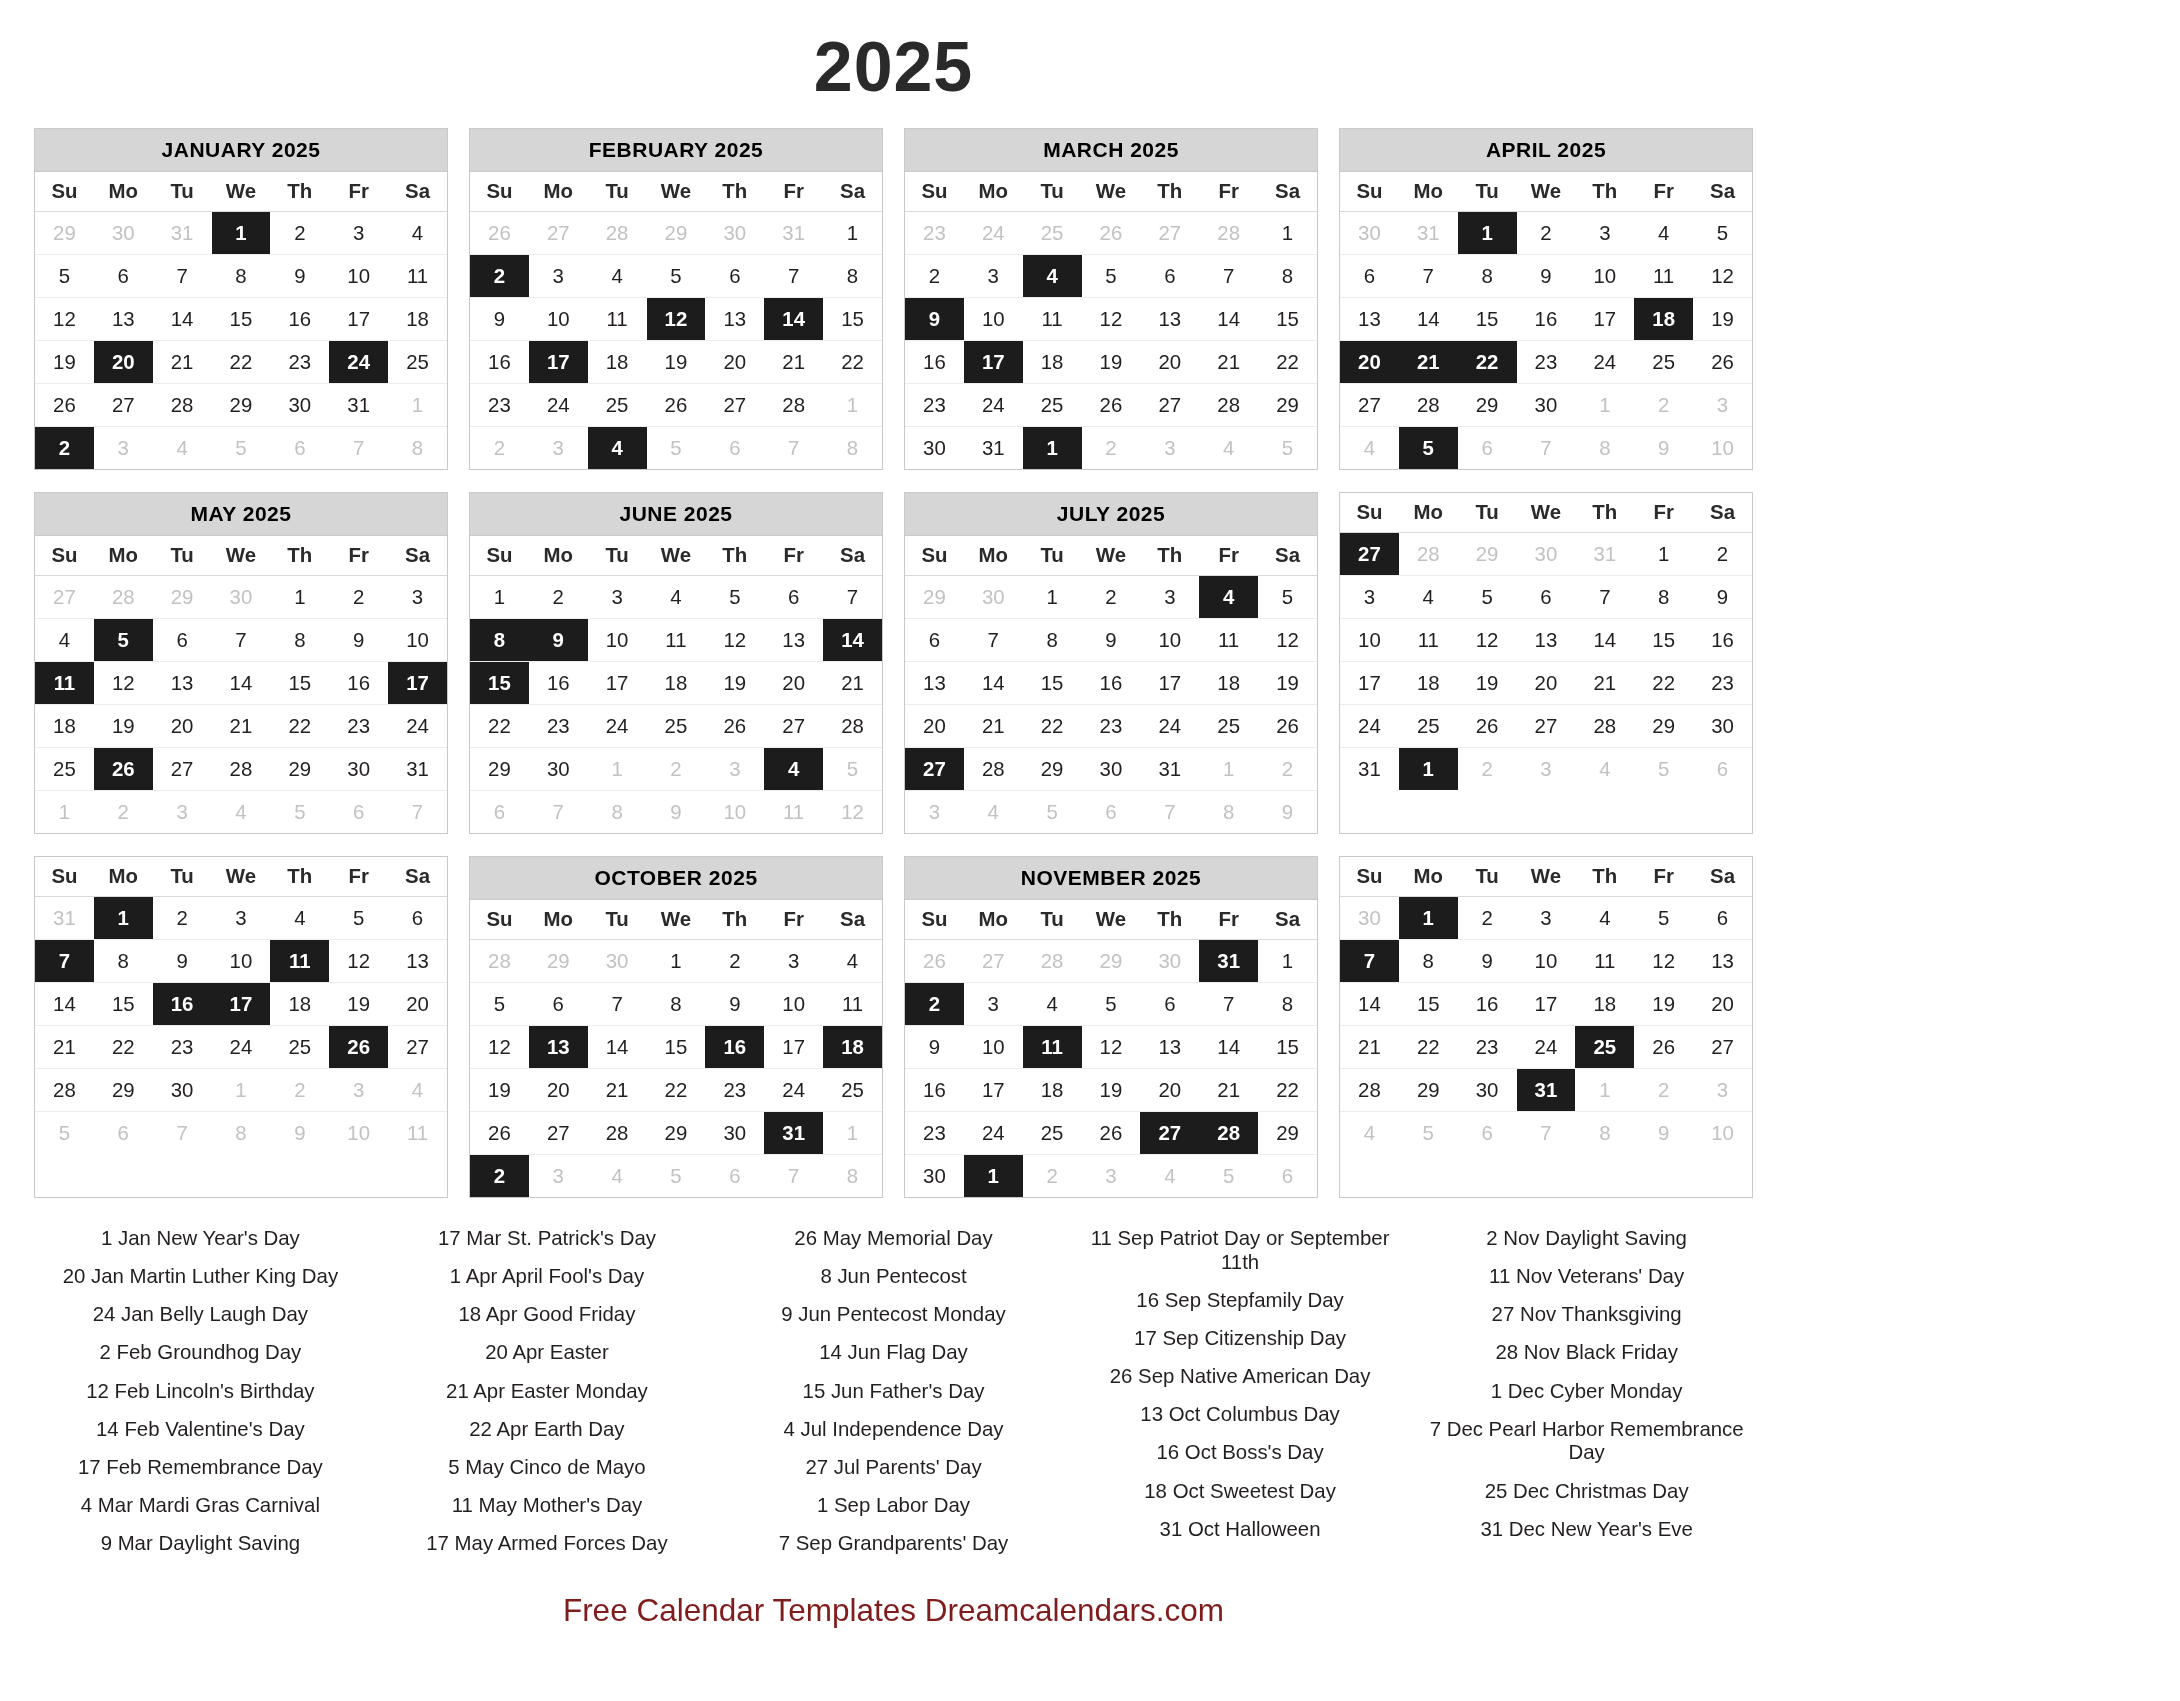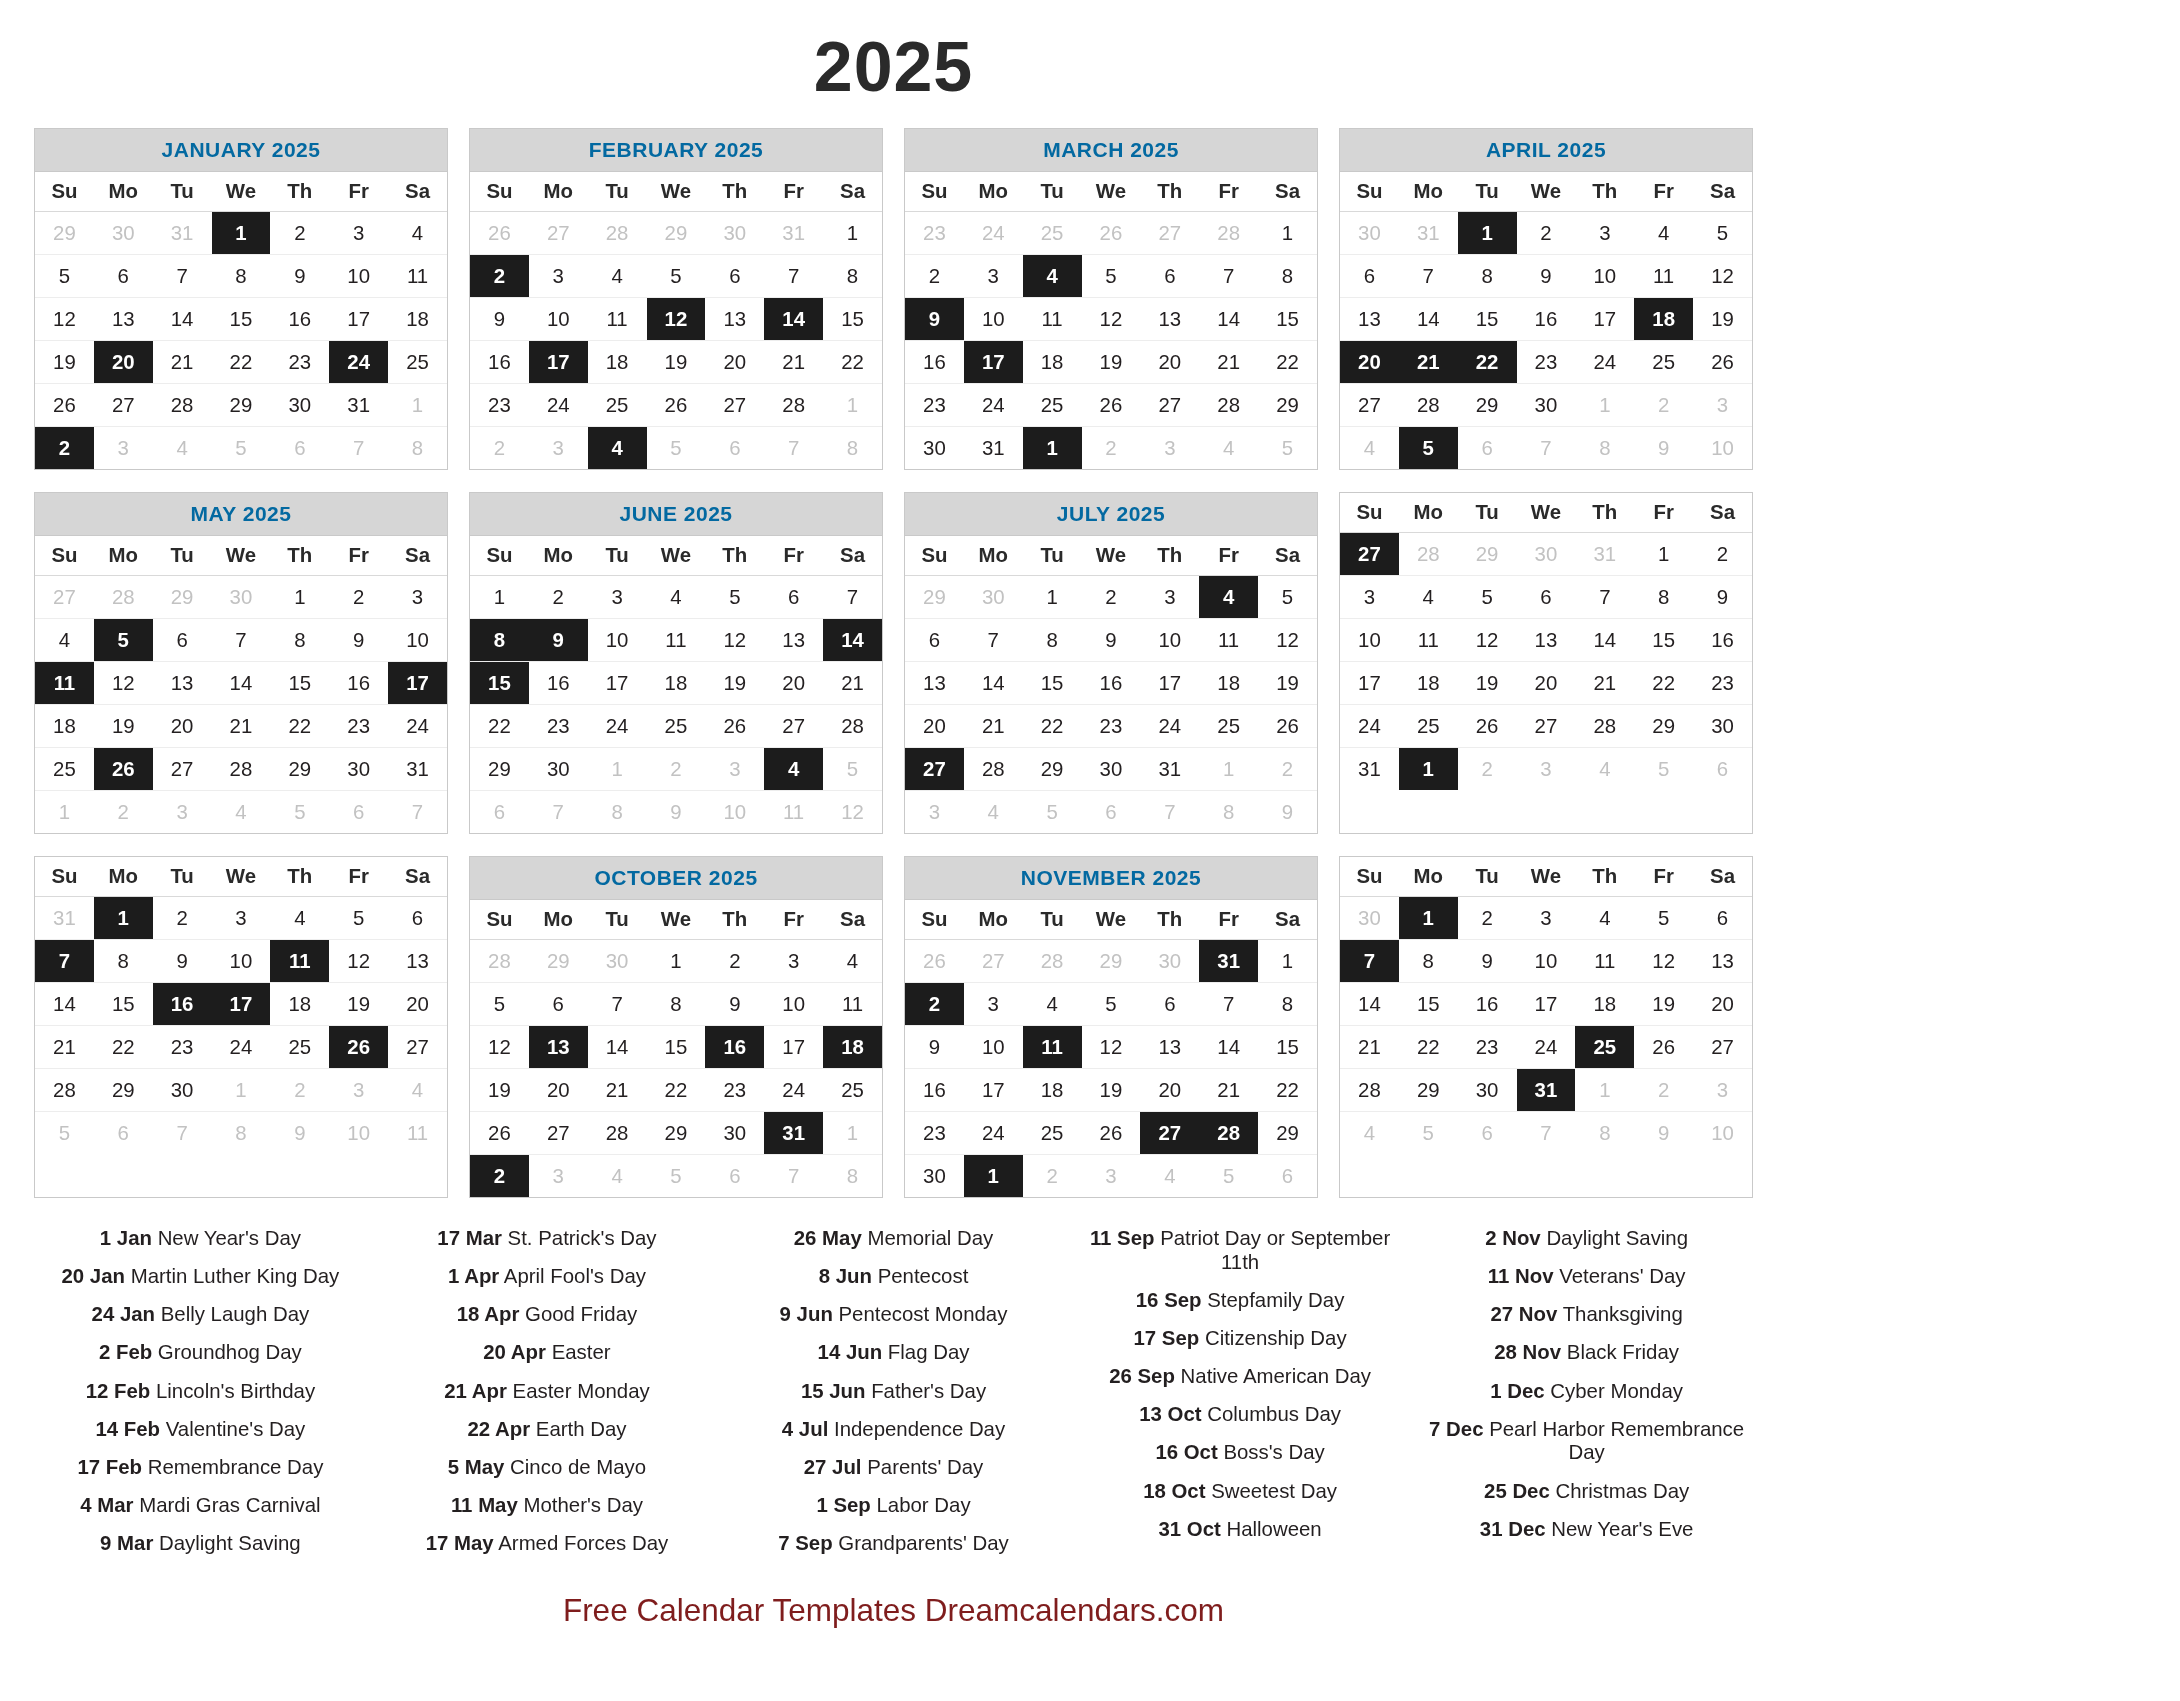--- a/index.html
+++ b/index.html
@@ -35,21 +35,21 @@
     border: 0.9px solid #c9c9c9;
     background: #fff;
   }
   .month-title {
     background: #d6d6d6;
     text-align: center;
     font-size: 21px;
     font-weight: bold;
     letter-spacing: 0.5px;
     padding: 9.4px 0 8.5px 0;
-    color: #0369a1;
+    color: #000000;
     border-bottom: 0.9px solid #c9c9c9;
   }
   table.cal {
     width: 100%;
     border-collapse: collapse;
     table-layout: fixed;
   }
   table.cal th {
     font-size: 20.4px;
     font-weight: bold;
@@ -87,21 +87,21 @@
     padding: 0 5.1px;
   }
   .hol-col { }
   .hol-item {
     text-align: center;
     font-size: 20.4px;
     line-height: 1.16;
     margin-bottom: 14.5px;
     color: #231f20;
   }
-  .hol-item b { font-weight: bold; }
+  .hol-item b { font-weight: normal; }
   .footer {
     text-align: center;
     font-size: 31.5px;
     margin-top: 22px;
     color: #7f1d1d;
   }
 </style>
 </head>
 <body>
 

